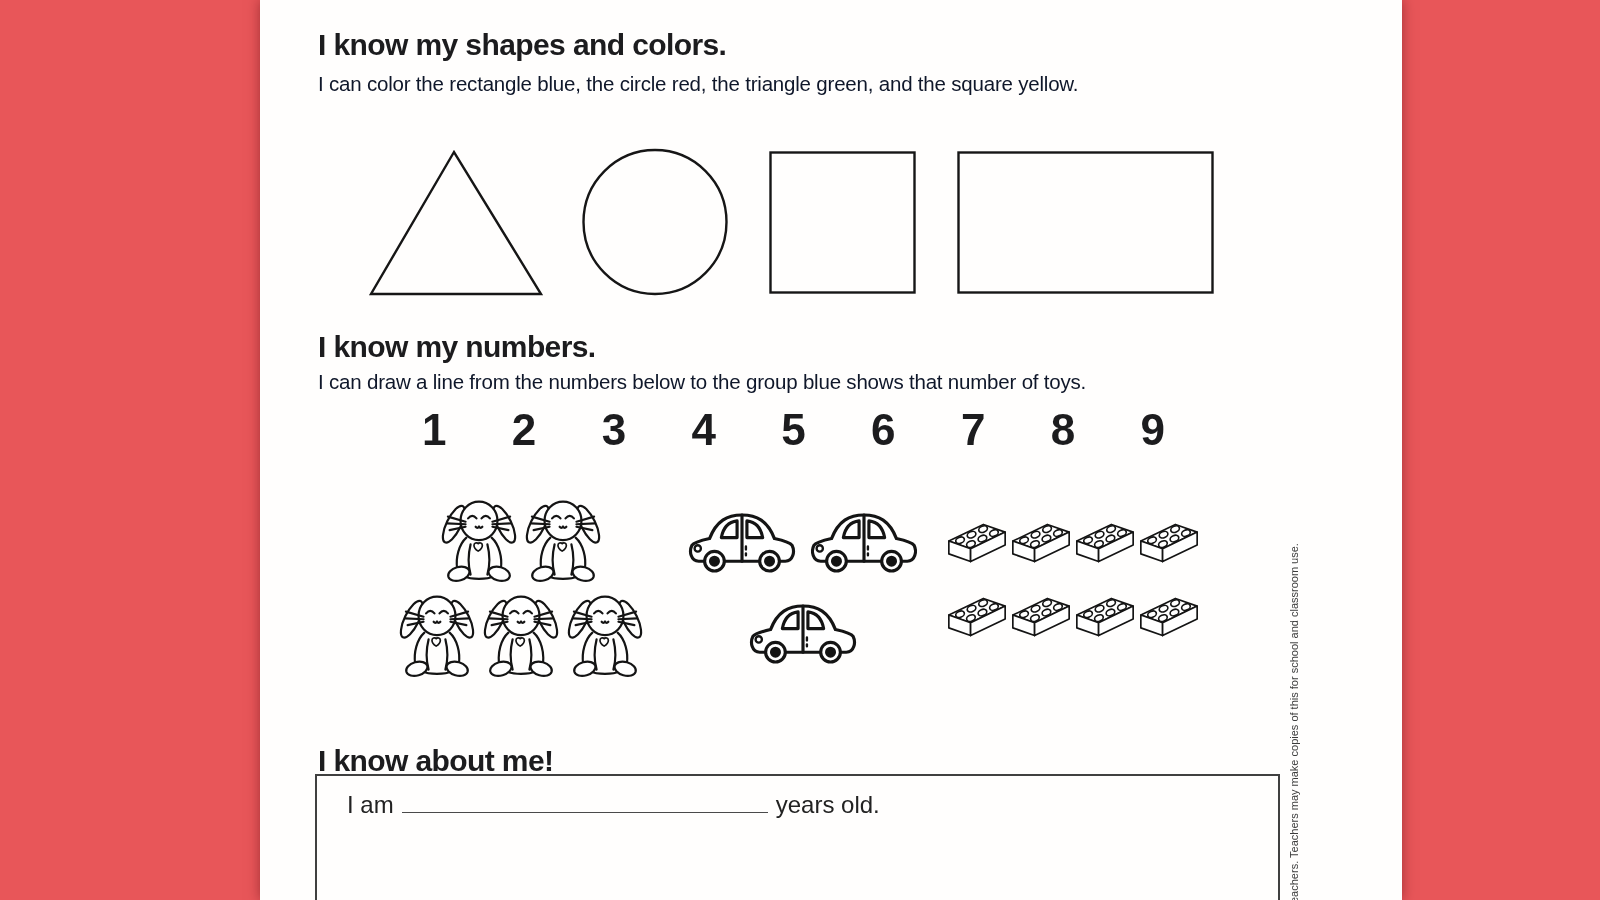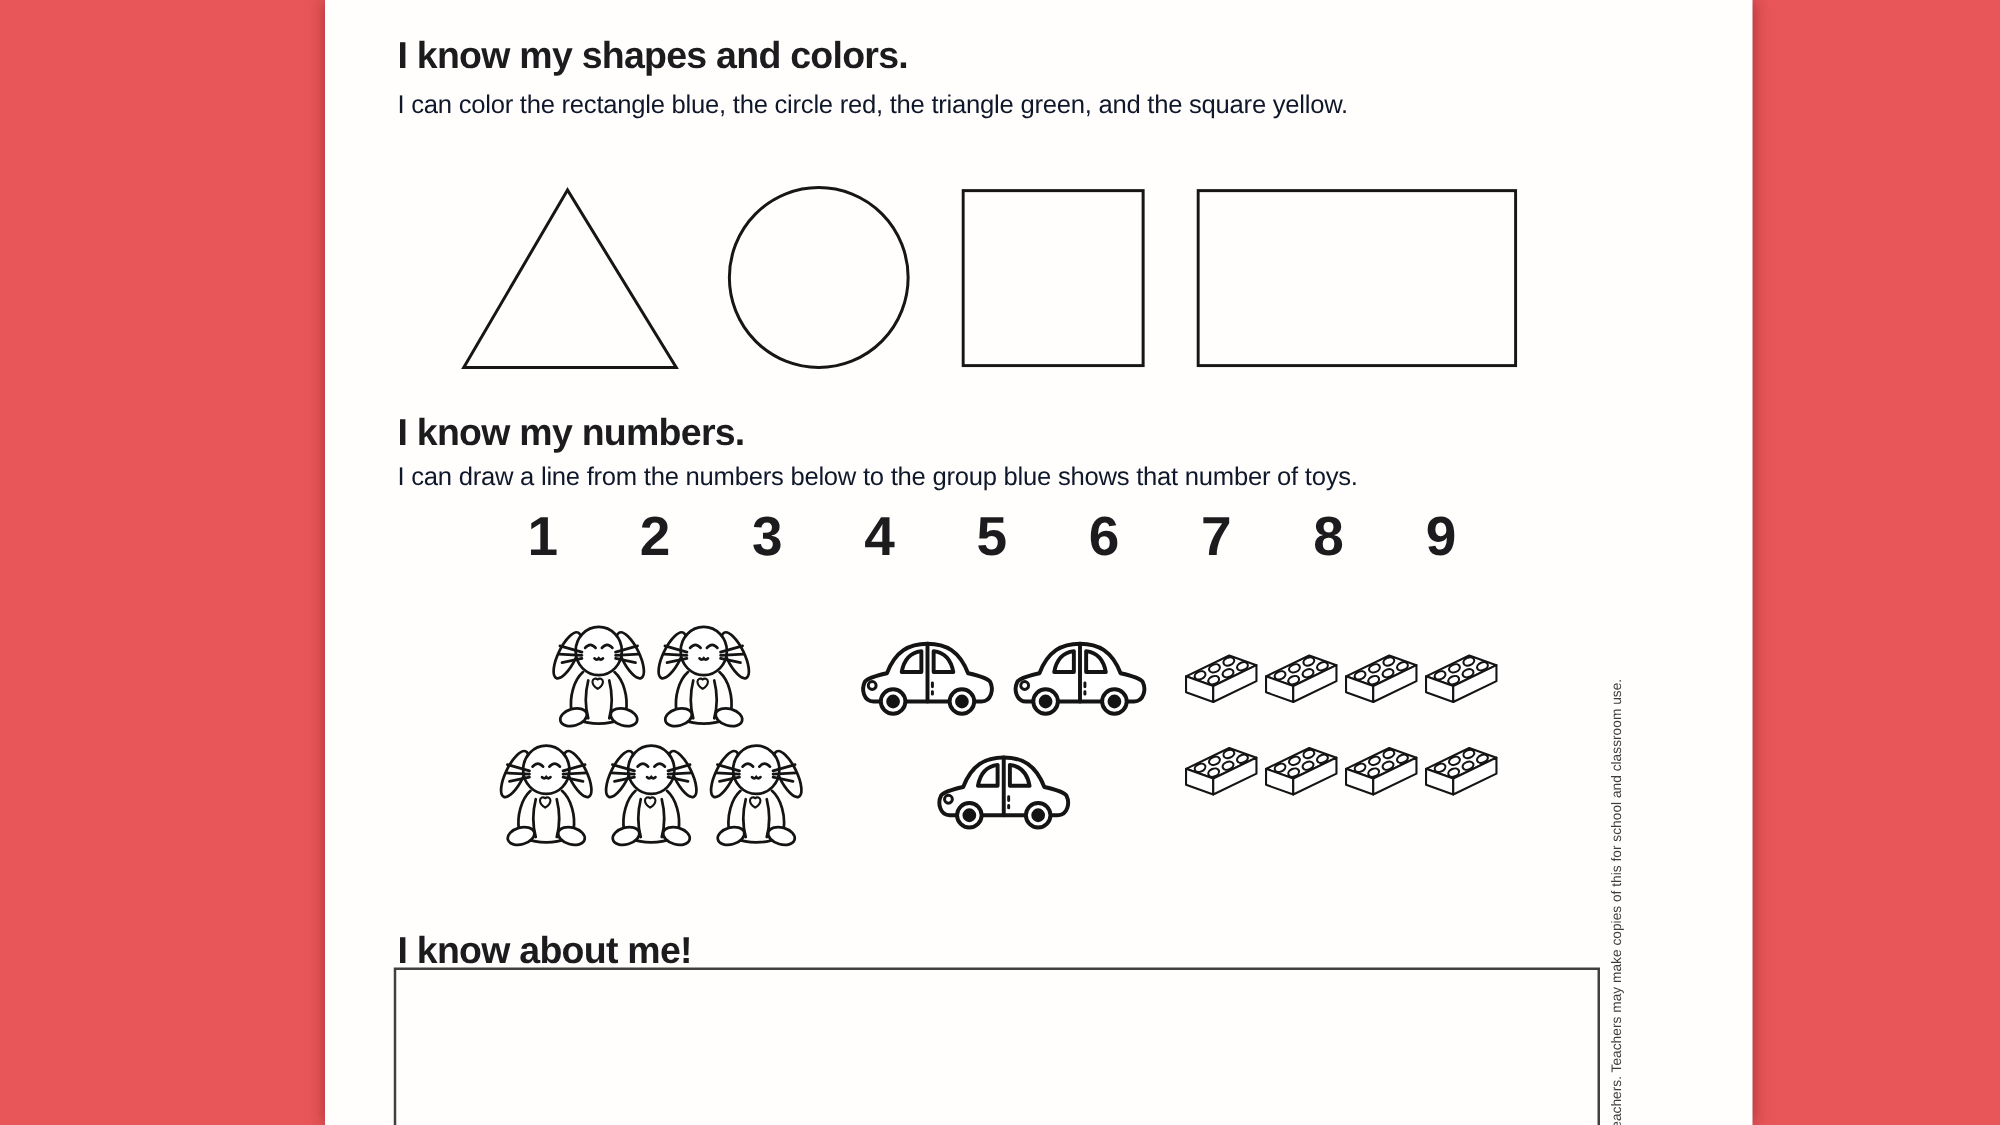--- a/index.html
+++ b/index.html
@@ -218,16 +218,19 @@
         </svg>
         <svg class="toy toy-brick">
           <use href="#sym-brick"></use>
         </svg>
       </div>
     </div>
 
   <div class="abs h1" style="left:58px; top:710px;margin-top:34px;">I know about me!</div>
 
   <div class="abs about-box">
+    <div class="fill-line">
+      <span>I am</span><span class="blank blank-age"></span><span>years old.</span>
+    </div>
   </div>
 </div>
 
 <div class="vertical-note">eachers. Teachers may make copies of this for school and classroom use.</div>
 
 </body></html>

